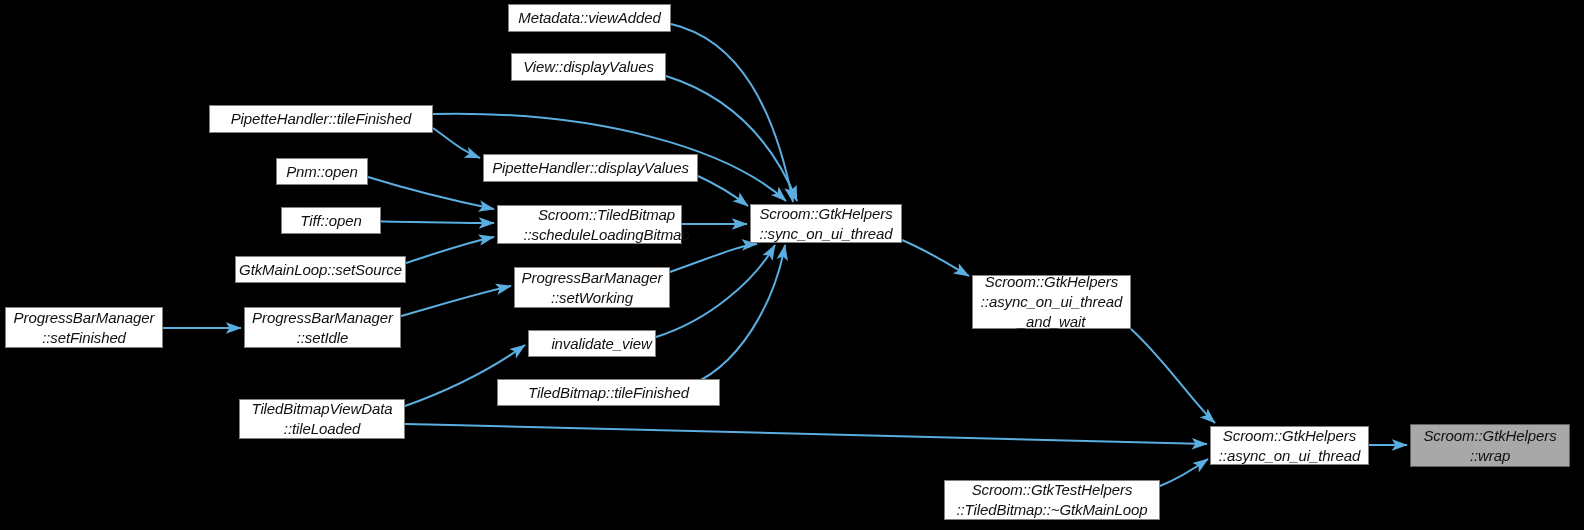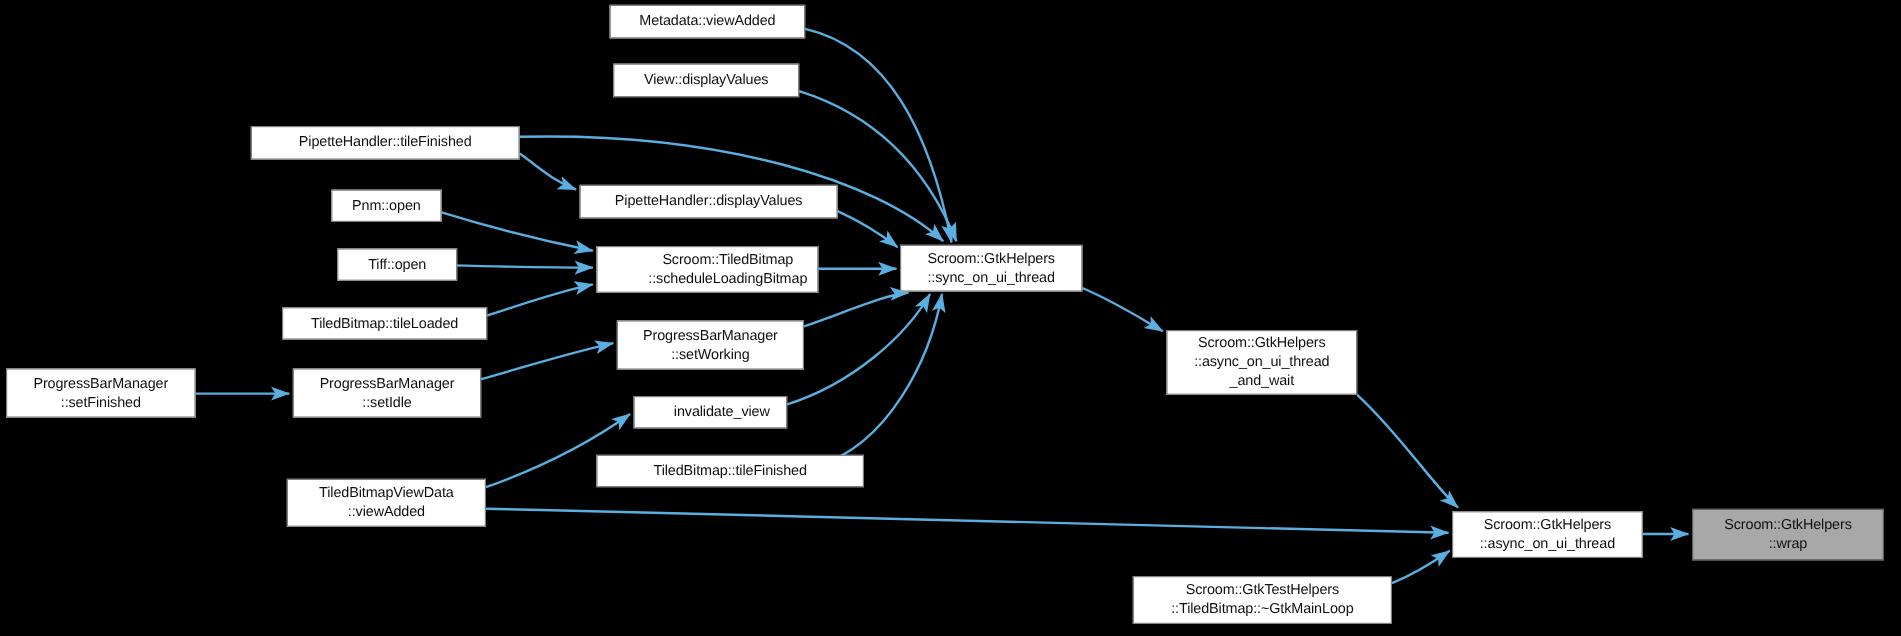--- a/index.html
+++ b/index.html
@@ -27,26 +27,27 @@
   .node {
     position: absolute;
     box-sizing: border-box;
     display: flex;
     align-items: center;
     justify-content: center;
     text-align: center;
     background: #ffffff;
     border: 1px solid #808080;
     color: #101010;
-    font-size: 12px;
+    font-size: 15px;
     line-height: 1.32;
     letter-spacing: -0.1px;
     white-space: pre-line;
     padding: 0 5px;
     z-index: 5;
+    font-style: italic;
   }
   .node.highlight {
     background: #a8a8a8;
     border: 1px solid #606060;
   }
 </style>
 </head>
 <body>
 
 <div id="canvas">
@@ -79,33 +80,33 @@
         <path d="M 1369,445 C 1382,445 1395,445 1407,445" fill="none" stroke="#5aaee0" stroke-width="2" marker-end="url(#arrow)"></path>
       </g>
   </svg>
   <div id="node-layer">
       <div class="node" style="left: 508px; top: 4px; width: 163px; height: 28px;">Metadata::viewAdded</div>
       <div class="node" style="left: 511px; top: 53px; width: 155px; height: 28px;">View::displayValues</div>
       <div class="node" style="left: 209px; top: 105px; width: 224px; height: 28px;">PipetteHandler::tileFinished</div>
       <div class="node" style="left: 483px; top: 154px; width: 215px; height: 28px;">PipetteHandler::displayValues</div>
       <div class="node" style="left: 276px; top: 158px; width: 92px; height: 27px;">Pnm::open</div>
       <div class="node" style="left: 281px; top: 207px; width: 100px; height: 27px;">Tiff::open</div>
-      <div class="node" style="left: 235px; top: 256px; width: 171px; height: 27px;">TiledBitmap::tileLoaded</div>
+      <div class="node" style="left: 235px; top: 256px; width: 171px; height: 27px;">GtkMainLoop::setSource</div>
       <div class="node" style="left: 497px; top: 205px; width: 185px; height: 39px; padding-left: 39px;">Scroom::TiledBitmap
 ::scheduleLoadingBitmap</div>
       <div class="node" style="left: 514px; top: 267px; width: 156px; height: 41px;">ProgressBarManager
 ::setWorking</div>
       <div class="node" style="left: 5px; top: 307px; width: 158px; height: 41px;">ProgressBarManager
 ::setFinished</div>
       <div class="node" style="left: 244px; top: 307px; width: 157px; height: 41px;">ProgressBarManager
 ::setIdle</div>
       <div class="node" style="left: 528px; top: 330px; width: 128px; height: 27px; padding-left: 24px;">invalidate_view</div>
       <div class="node" style="left: 497px; top: 379px; width: 223px; height: 27px;">TiledBitmap::tileFinished</div>
       <div class="node" style="left: 239px; top: 399px; width: 166px; height: 40px;">TiledBitmapViewData
-::viewAdded</div>
+::tileLoaded</div>
       <div class="node" style="left: 750px; top: 204px; width: 152px; height: 39px;">Scroom::GtkHelpers
 ::sync_on_ui_thread</div>
       <div class="node" style="left: 972px; top: 275px; width: 159px; height: 54px;">Scroom::GtkHelpers
 ::async_on_ui_thread
 _and_wait</div>
       <div class="node" style="left: 1210px; top: 426px; width: 159px; height: 39px;">Scroom::GtkHelpers
 ::async_on_ui_thread</div>
       <div class="node" style="left: 944px; top: 480px; width: 216px; height: 40px;">Scroom::GtkTestHelpers
 ::TiledBitmap::~GtkMainLoop</div>
       <div class="node highlight" style="left: 1410px; top: 424px; width: 160px; height: 43px;">Scroom::GtkHelpers

